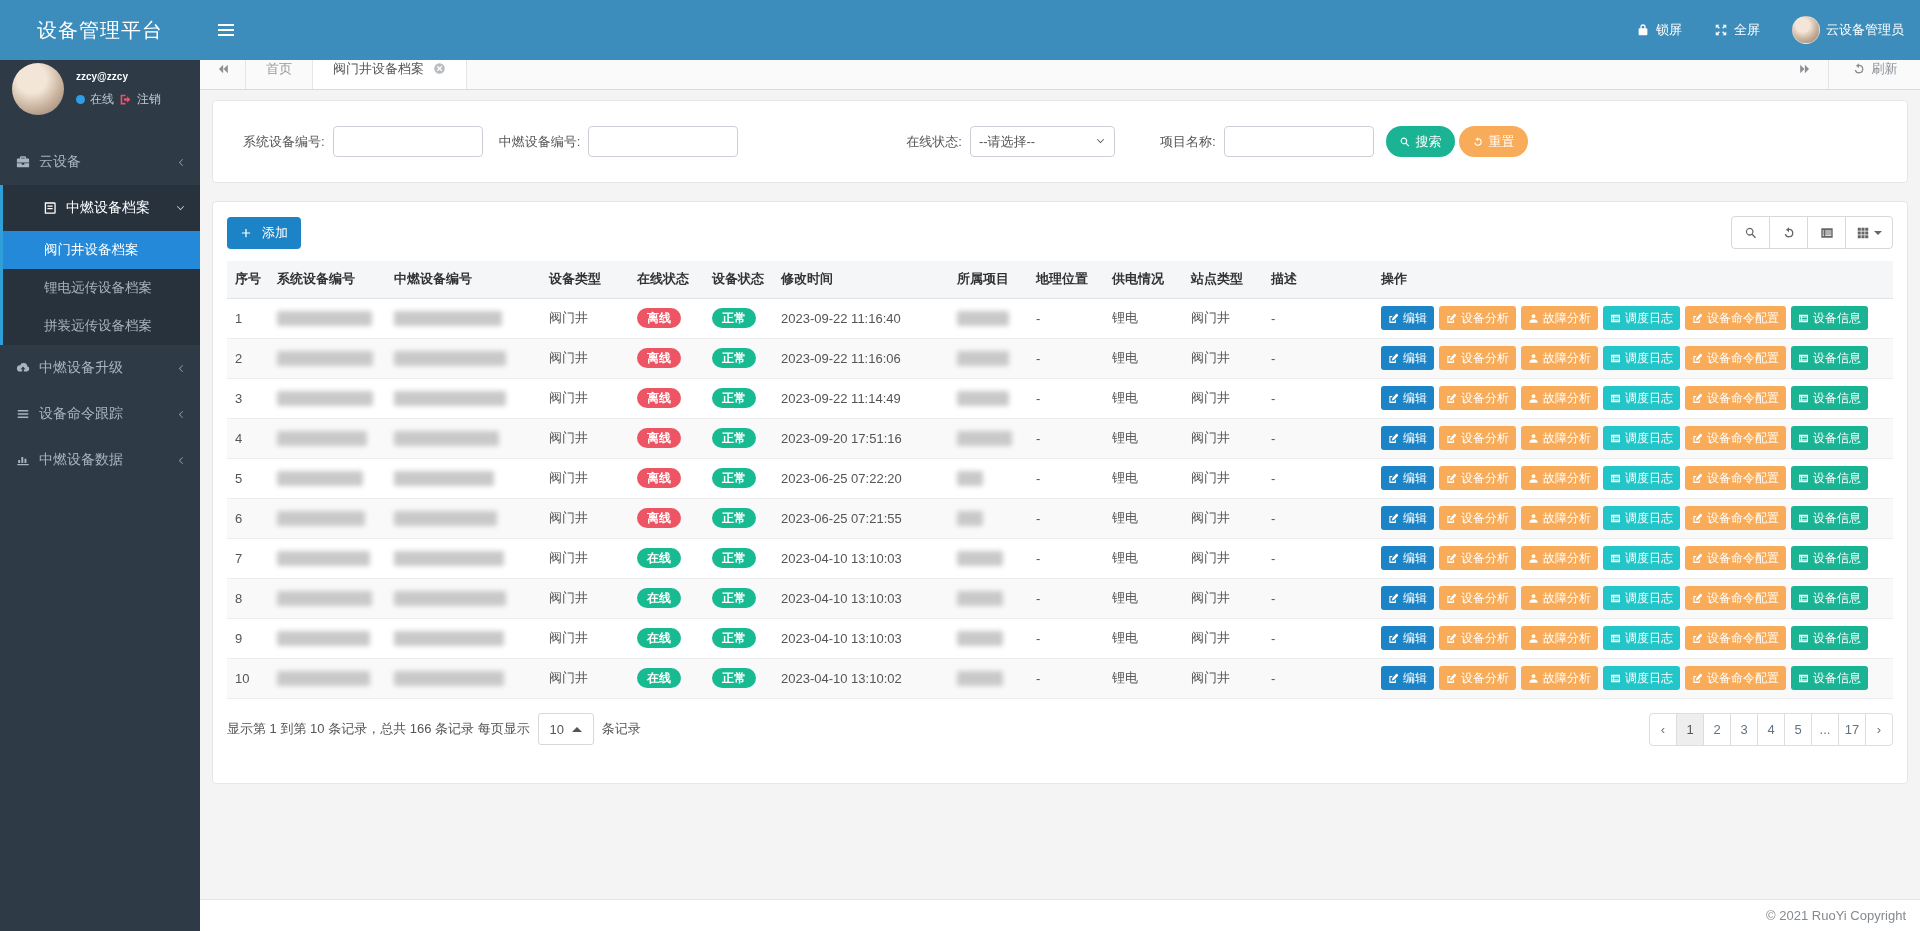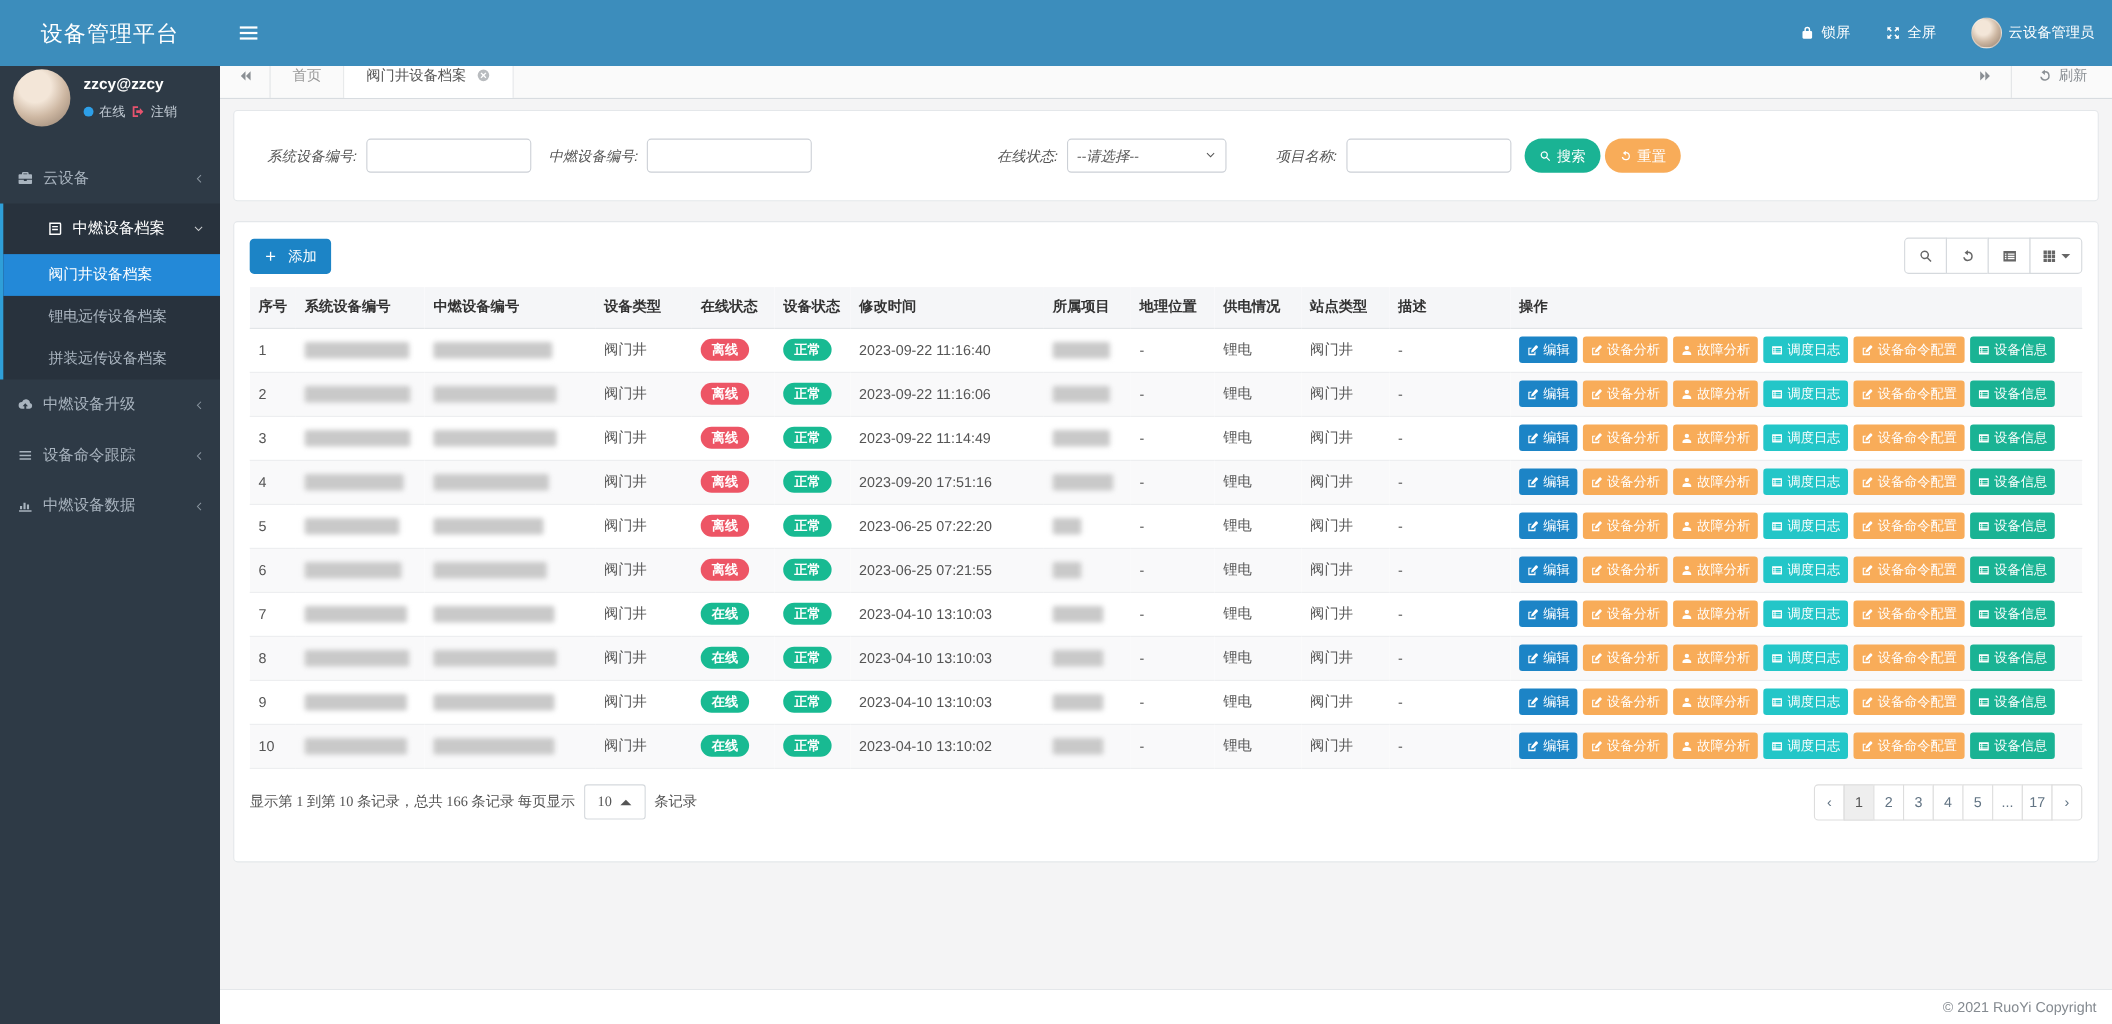--- a/index.html
+++ b/index.html
@@ -20,21 +20,21 @@
   .nav-right { margin-left:auto; display:flex; align-items:center; color:#fff; height:48px; }
   .nav-item { display:flex; align-items:center; gap:6px; padding:0 16px; height:48px; font-size:13px; cursor:pointer; }
   .nav-avatar { width:28px; height:28px; border-radius:50%;
                 background:radial-gradient(circle at 38% 32%, #f3e6d8 0 28%, #cdb7a2 55%, #8d7a6a); border:1px solid rgba(255,255,255,.4); }
 
   
   .sidebar { position:absolute; top:48px; left:0; bottom:0; width:200px; background:var(--sidebar-dark,#2e3a46); z-index:15; }
   .user-panel { display:flex; padding:15px 12px 18px 12px; gap:12px; align-items:center; }
   .avatar-lg { width:52px; height:52px; border-radius:50%; flex:0 0 52px;
                background:radial-gradient(circle at 38% 30%, #f3e6d8 0 30%, #cdb7a2 58%, #8d7a6a); }
-  .user-name { color:#fff; font-weight:bold; font-size:14px; margin-bottom:9px; }
+  .user-name { color:#fff; font-weight:bold; font-size:10px; margin-bottom:9px; }
   .user-status { color:#c3ccd5; font-size:12px; display:flex; gap:5px; align-items:center; }
   .dot { width:9px; height:9px; border-radius:50%; background:#2d9fe8; display:inline-block; }
   .logout-ico { color:#e8536e; }
   .logout-ico svg { width:13px; height:13px; }
   .menu { margin-top:6px; }
   .menu-sec { border-left:3px solid transparent; }
   .menu-sec.open { background:var(--submenu-dark,#28323d); border-left-color:#2f9fd8; }
   .menu-item { height:46px; display:flex; align-items:center; padding:0 14px 0 13px; color:#a9b4bf;
                gap:9px; cursor:pointer; font-size:14px; }
   .menu-sec.open .menu-item { color:#fff;padding-left:40px; }
@@ -107,21 +107,21 @@
   .badge.green { background:var(--badge-green,#18ba92); }
   .act-btn { display:inline-flex; align-items:center; gap:4px; color:#fff; border:none; border-radius:3px;
              height:24px; padding:0 7px; font:inherit; font-size:12px; margin-right:5px; cursor:pointer; vertical-align:middle; }
   .act-btn .ico svg { width:11px; height:11px; }
   .act-blue { background:var(--btn-blue,#1c84c6); }
   .act-orange { background:var(--btn-orange,#f8ac59); }
   .act-teal { background:var(--btn-teal,#23c6c8); }
   .act-green { background:var(--btn-green,#1ab394); }
 
   .pager-row { display:flex; align-items:center; margin-top:14px; }
-  .pager-info { color:#555; display:flex; align-items:center;font-family:Liberation Serif, serif; }
+  .pager-info { color:#555; display:flex; align-items:center; }
   .page-size { border:1px solid #d5d9dd; border-radius:3px; height:32px; width:56px; display:inline-flex;
                align-items:center; justify-content:center; gap:8px; margin:0 8px; cursor:pointer; background:#fff; }
   .caret-up { width:0; height:0; border-left:5px solid transparent; border-right:5px solid transparent;
               border-bottom:5px solid #555; }
   .pager { margin-left:auto; display:flex; }
   .page-btn { min-width:28px; height:33px; border:1px solid #ddd; margin-left:-1px; display:flex; align-items:center;
               justify-content:center; color:#627484; background:#fff; cursor:pointer; font-size:13px; padding:0 4px; }
   .page-btn.active { background:#eee; color:#555; }
   .page-btn:first-child { border-radius:4px 0 0 4px; margin-left:0; }
   .page-btn:last-child { border-radius:0 4px 4px 0; }
@@ -301,21 +301,21 @@
           <svg viewBox="0 0 16 16">
             <path d="M8 3a5 5 0 1 1-4.9 6h1.55A3.5 3.5 0 1 0 8 4.5V7L4.5 4.25 8 1.5z"></path>
           </svg>
         </span>
       <span>刷新</span>
     </div>
   </div>
 
   <div class="content">
     <div class="card search-card">
-      <div style="display:flex;align-items:center;font-style:italic;" id="search-form">
+      <div style="display:flex;align-items:center;" id="search-form">
           <div class="field">
             <label>系统设备编号:</label>
             <input style="">
           </div>
           <div class="field">
             <label>中燃设备编号:</label>
             <input style="">
           </div>
           <div class="field">
             <label>在线状态:</label>

